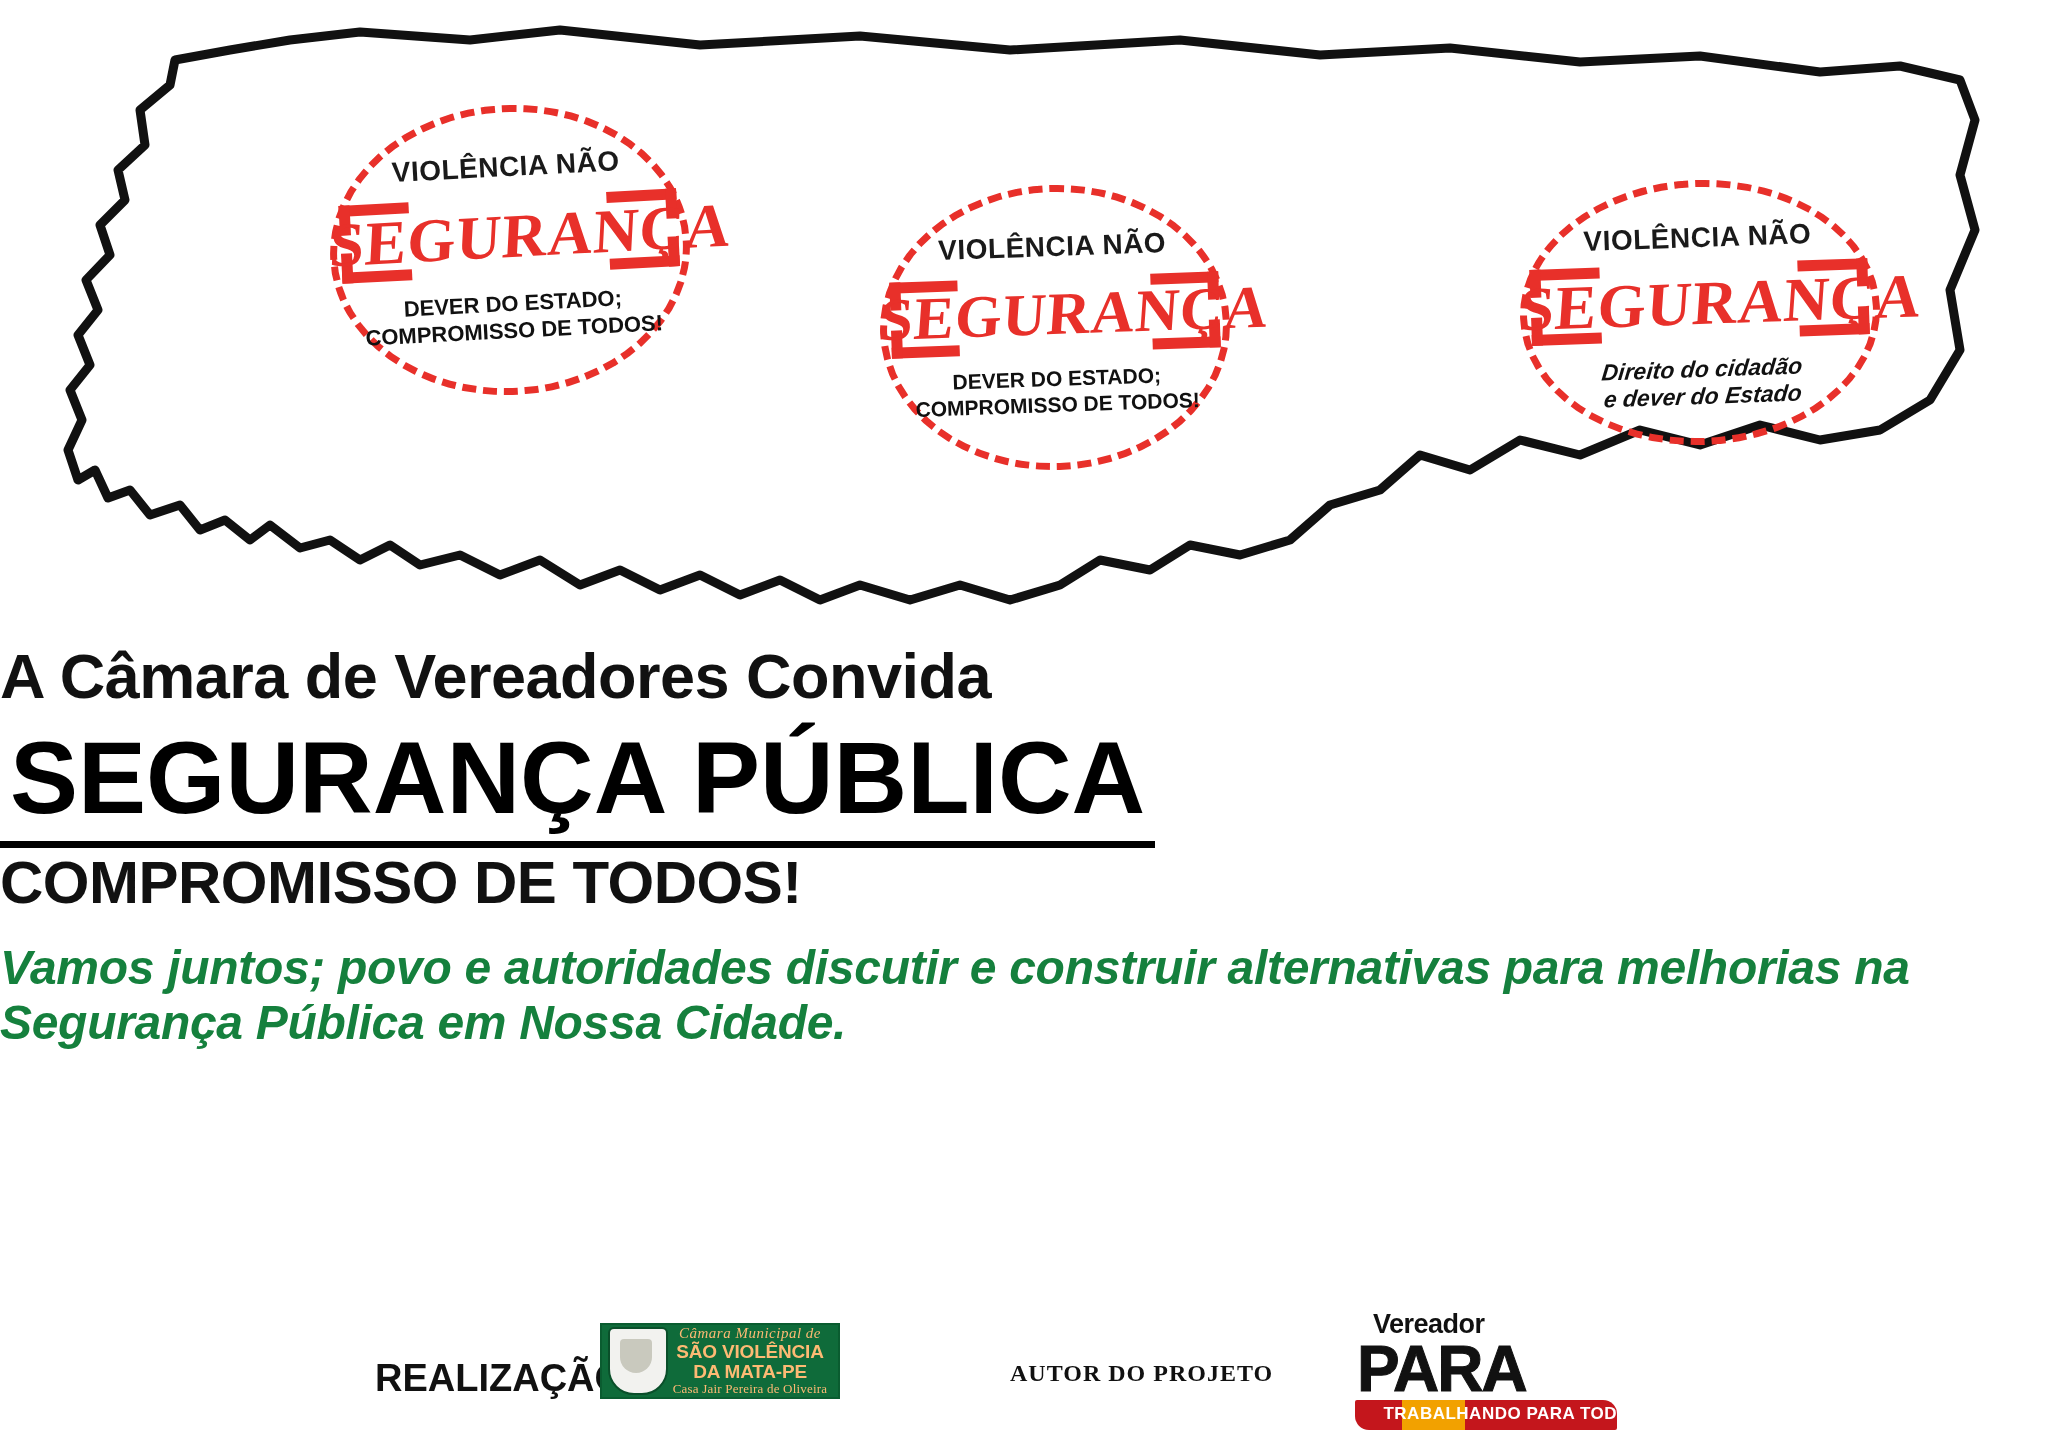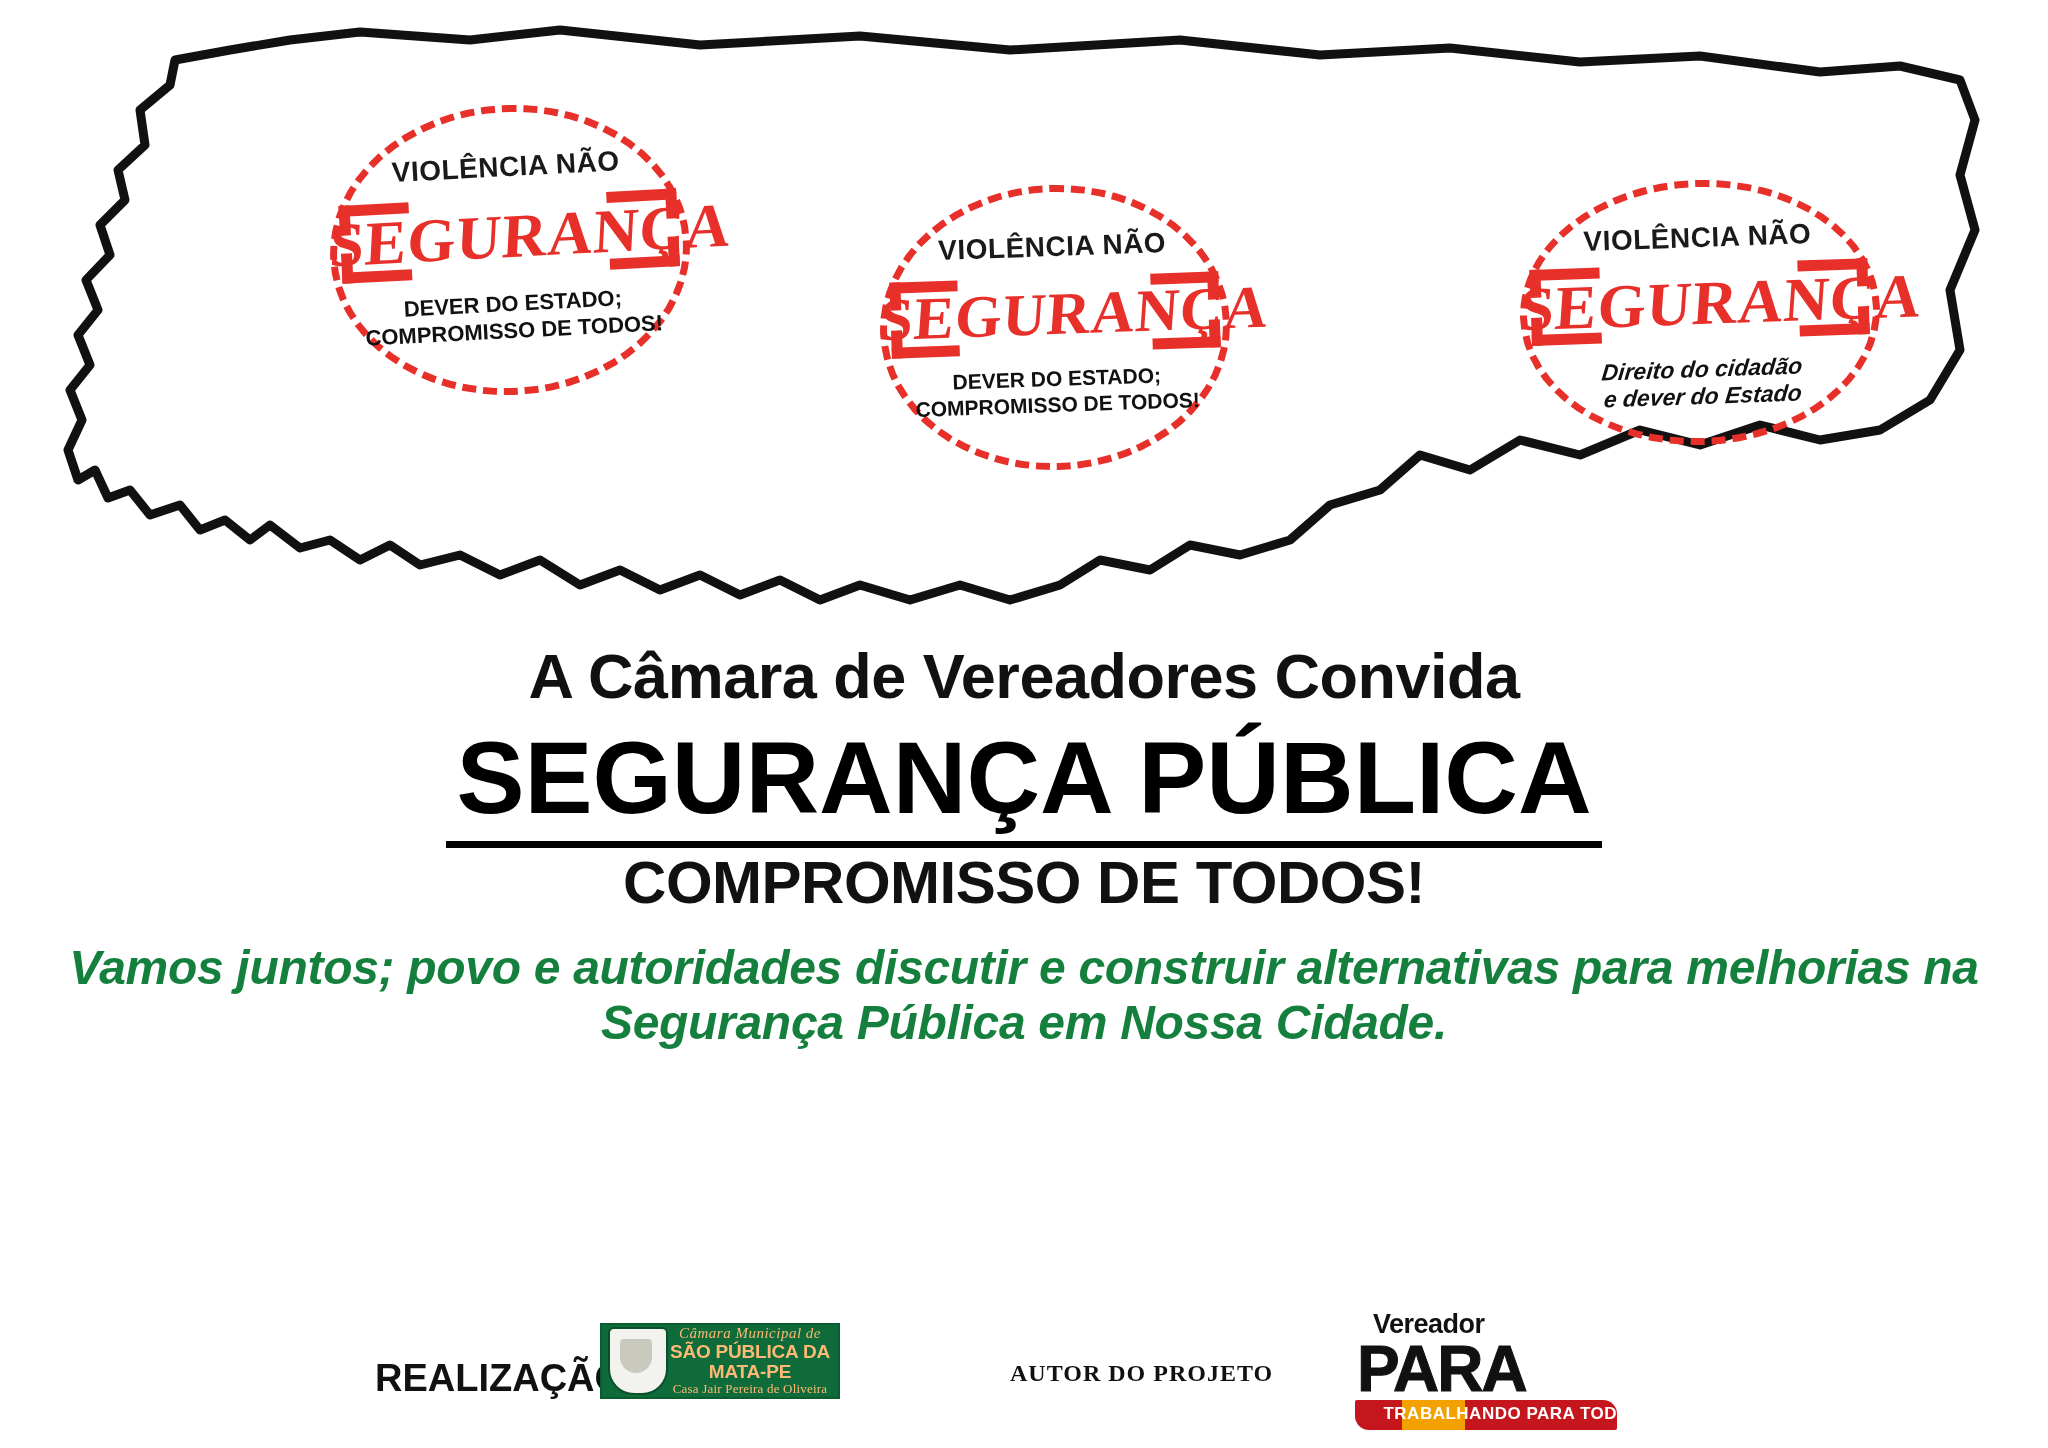--- a/index.html
+++ b/index.html
@@ -96,21 +96,21 @@
     font-style: italic;
     transform: skewX(-8deg);
   }
 
   
   .text-block {
     position: absolute;
     left: 0;
     top: 640px;
     width: 2048px;
-    text-align: center;
+    text-align: left;
   }
   .line-convida {
     font-size: 63px;
     font-weight: bold;
     letter-spacing: -0.5px;
     color: #111;
     margin: 0;
   }
   .line-title {
     font-size: 102px;
@@ -362,21 +362,21 @@
     <div class="line-invite">Vamos juntos; povo e autoridades discutir e construir alternativas para melhorias na Segurança Pública em Nossa Cidade.</div>
   </div>
 
   <div class="footer">
     <div class="realizacao-label">REALIZAÇÃO:</div>
 
     <div class="brasao">
       <div class="brasao-shield"></div>
       <div class="brasao-text">
         <div class="brasao-l1">Câmara Municipal de</div>
-        <div class="brasao-l2">SÃO PÚBLICA DA MATA-PE</div>
+        <div class="brasao-l2">SÃO VIOLÊNCIA DA MATA-PE</div>
         <div class="brasao-l3">Casa Jair Pereira de Oliveira</div>
       </div>
     </div>
 
     <div class="autor-label">AUTOR DO PROJETO</div>
 
     <div class="manga">
       <div class="manga-vereador">Vereador</div>
       <div class="manga-name">PARA</div>
       <div class="manga-bar"></div>

